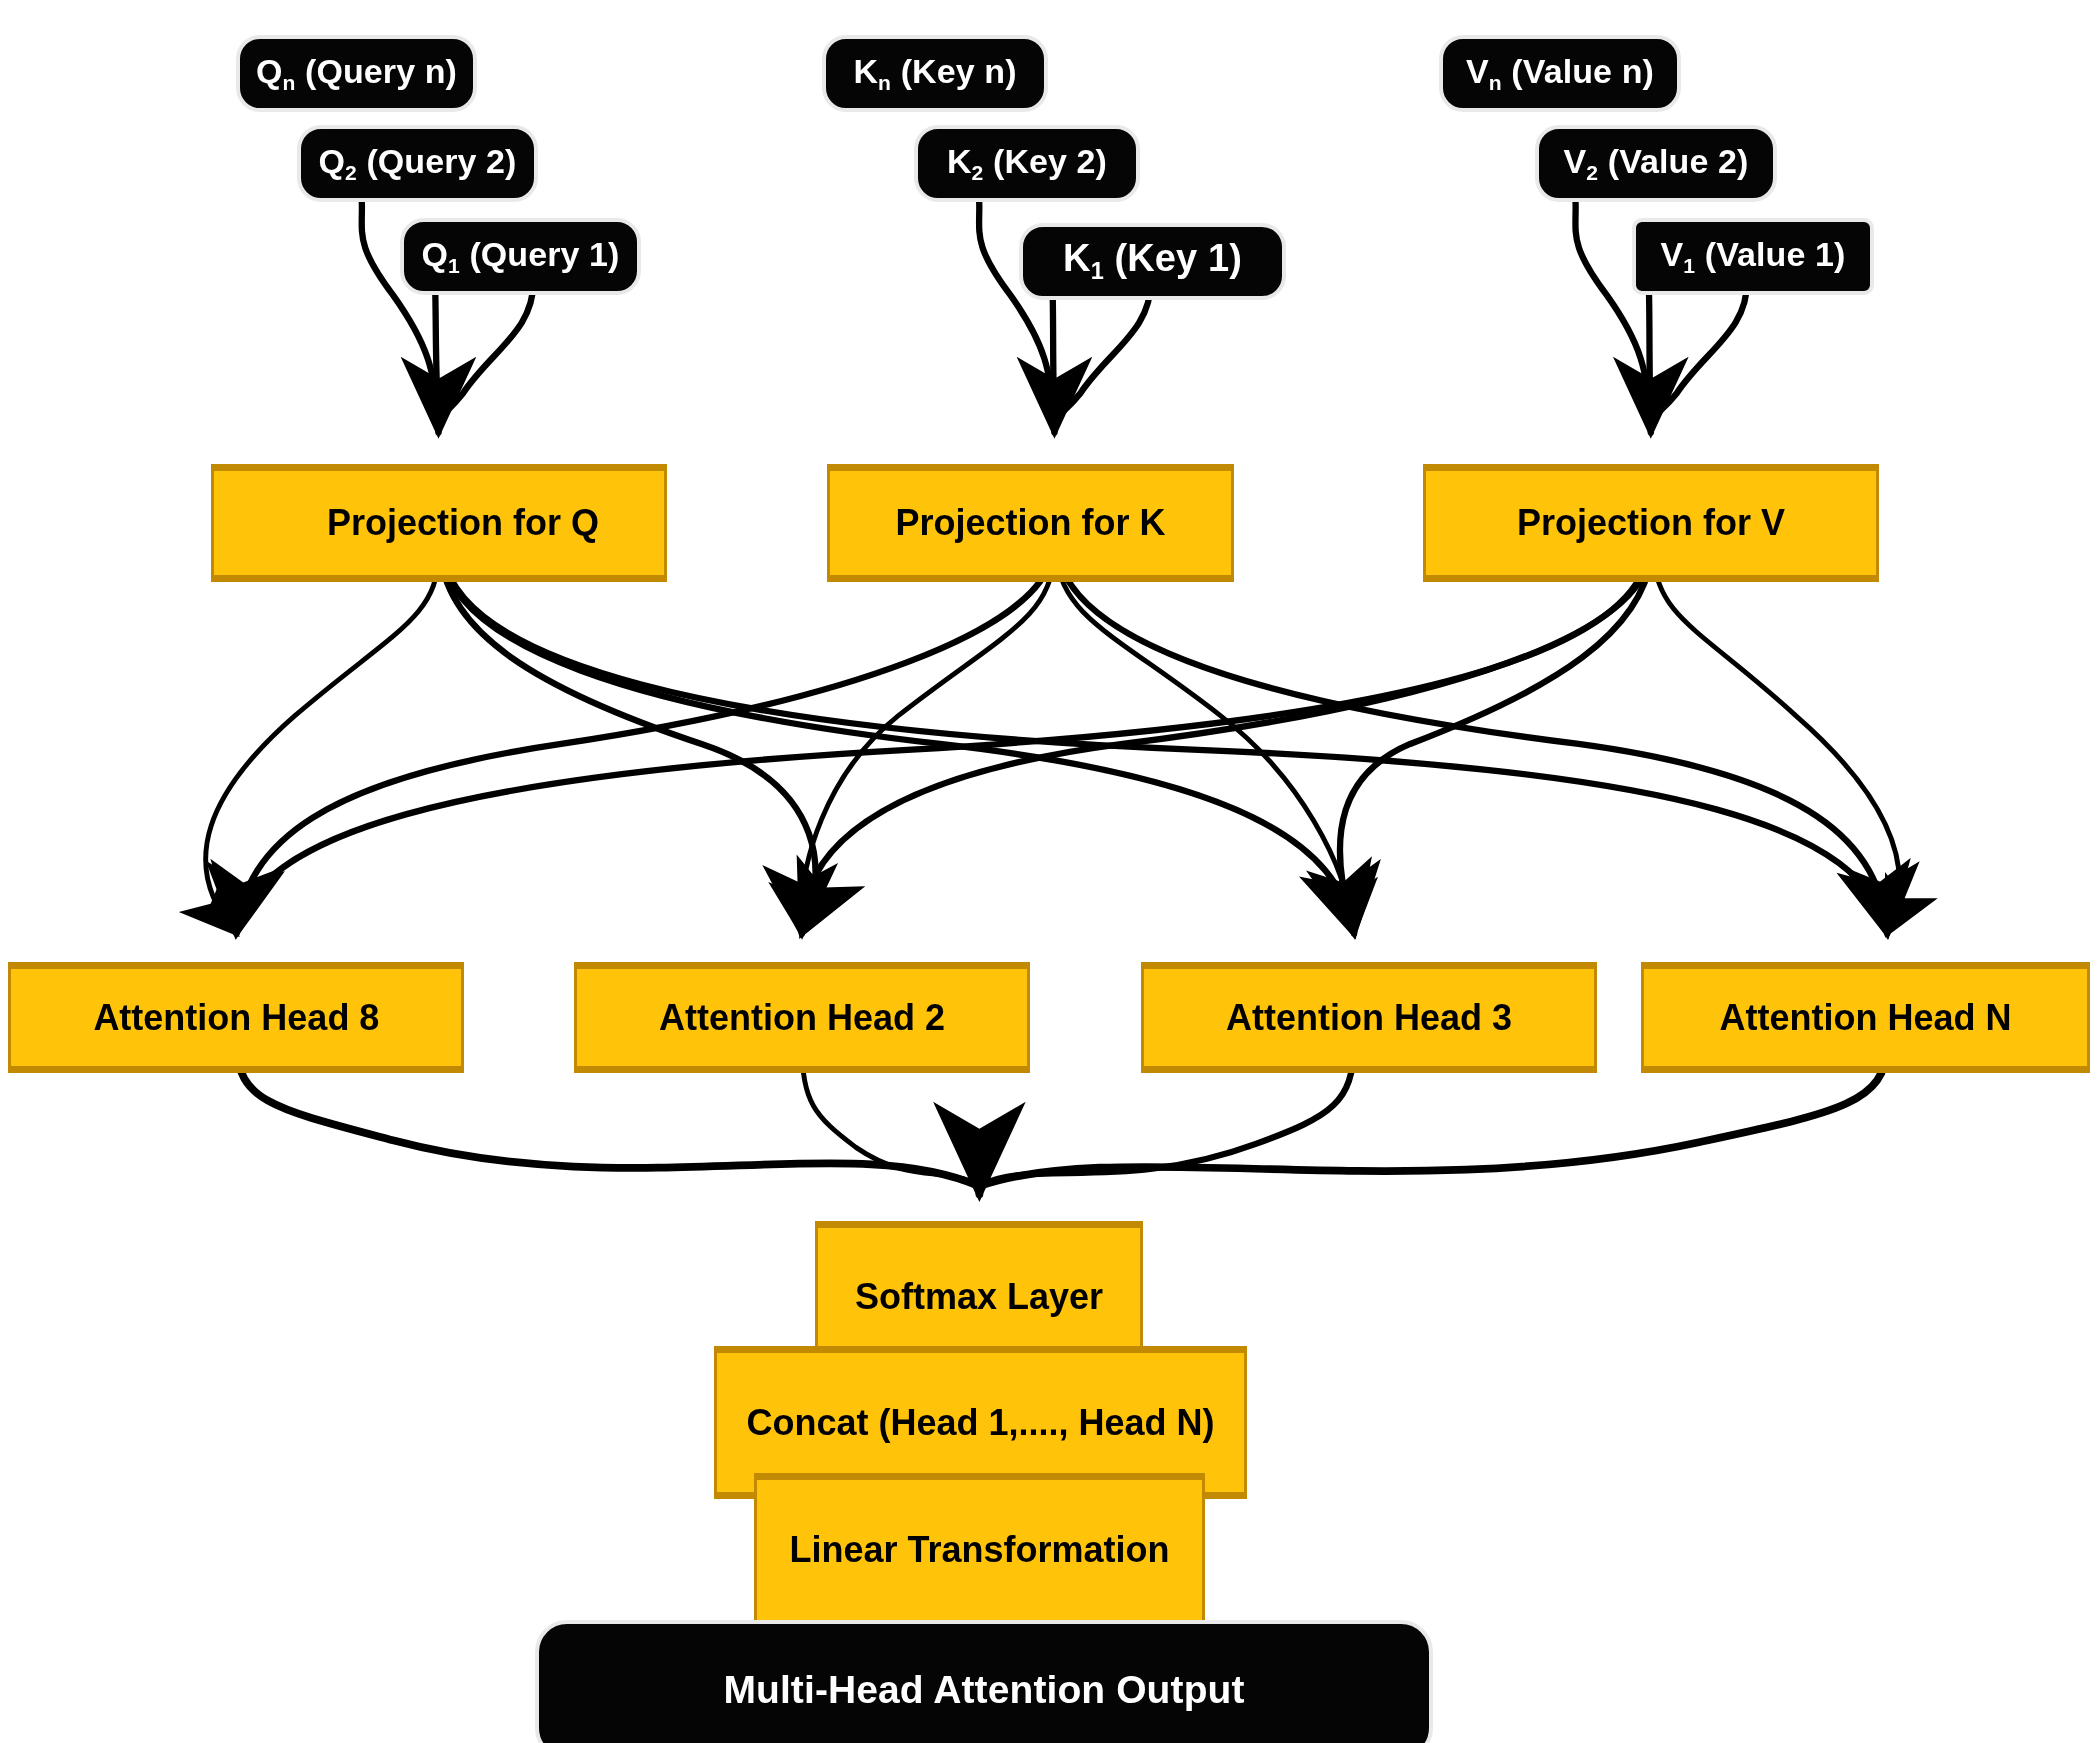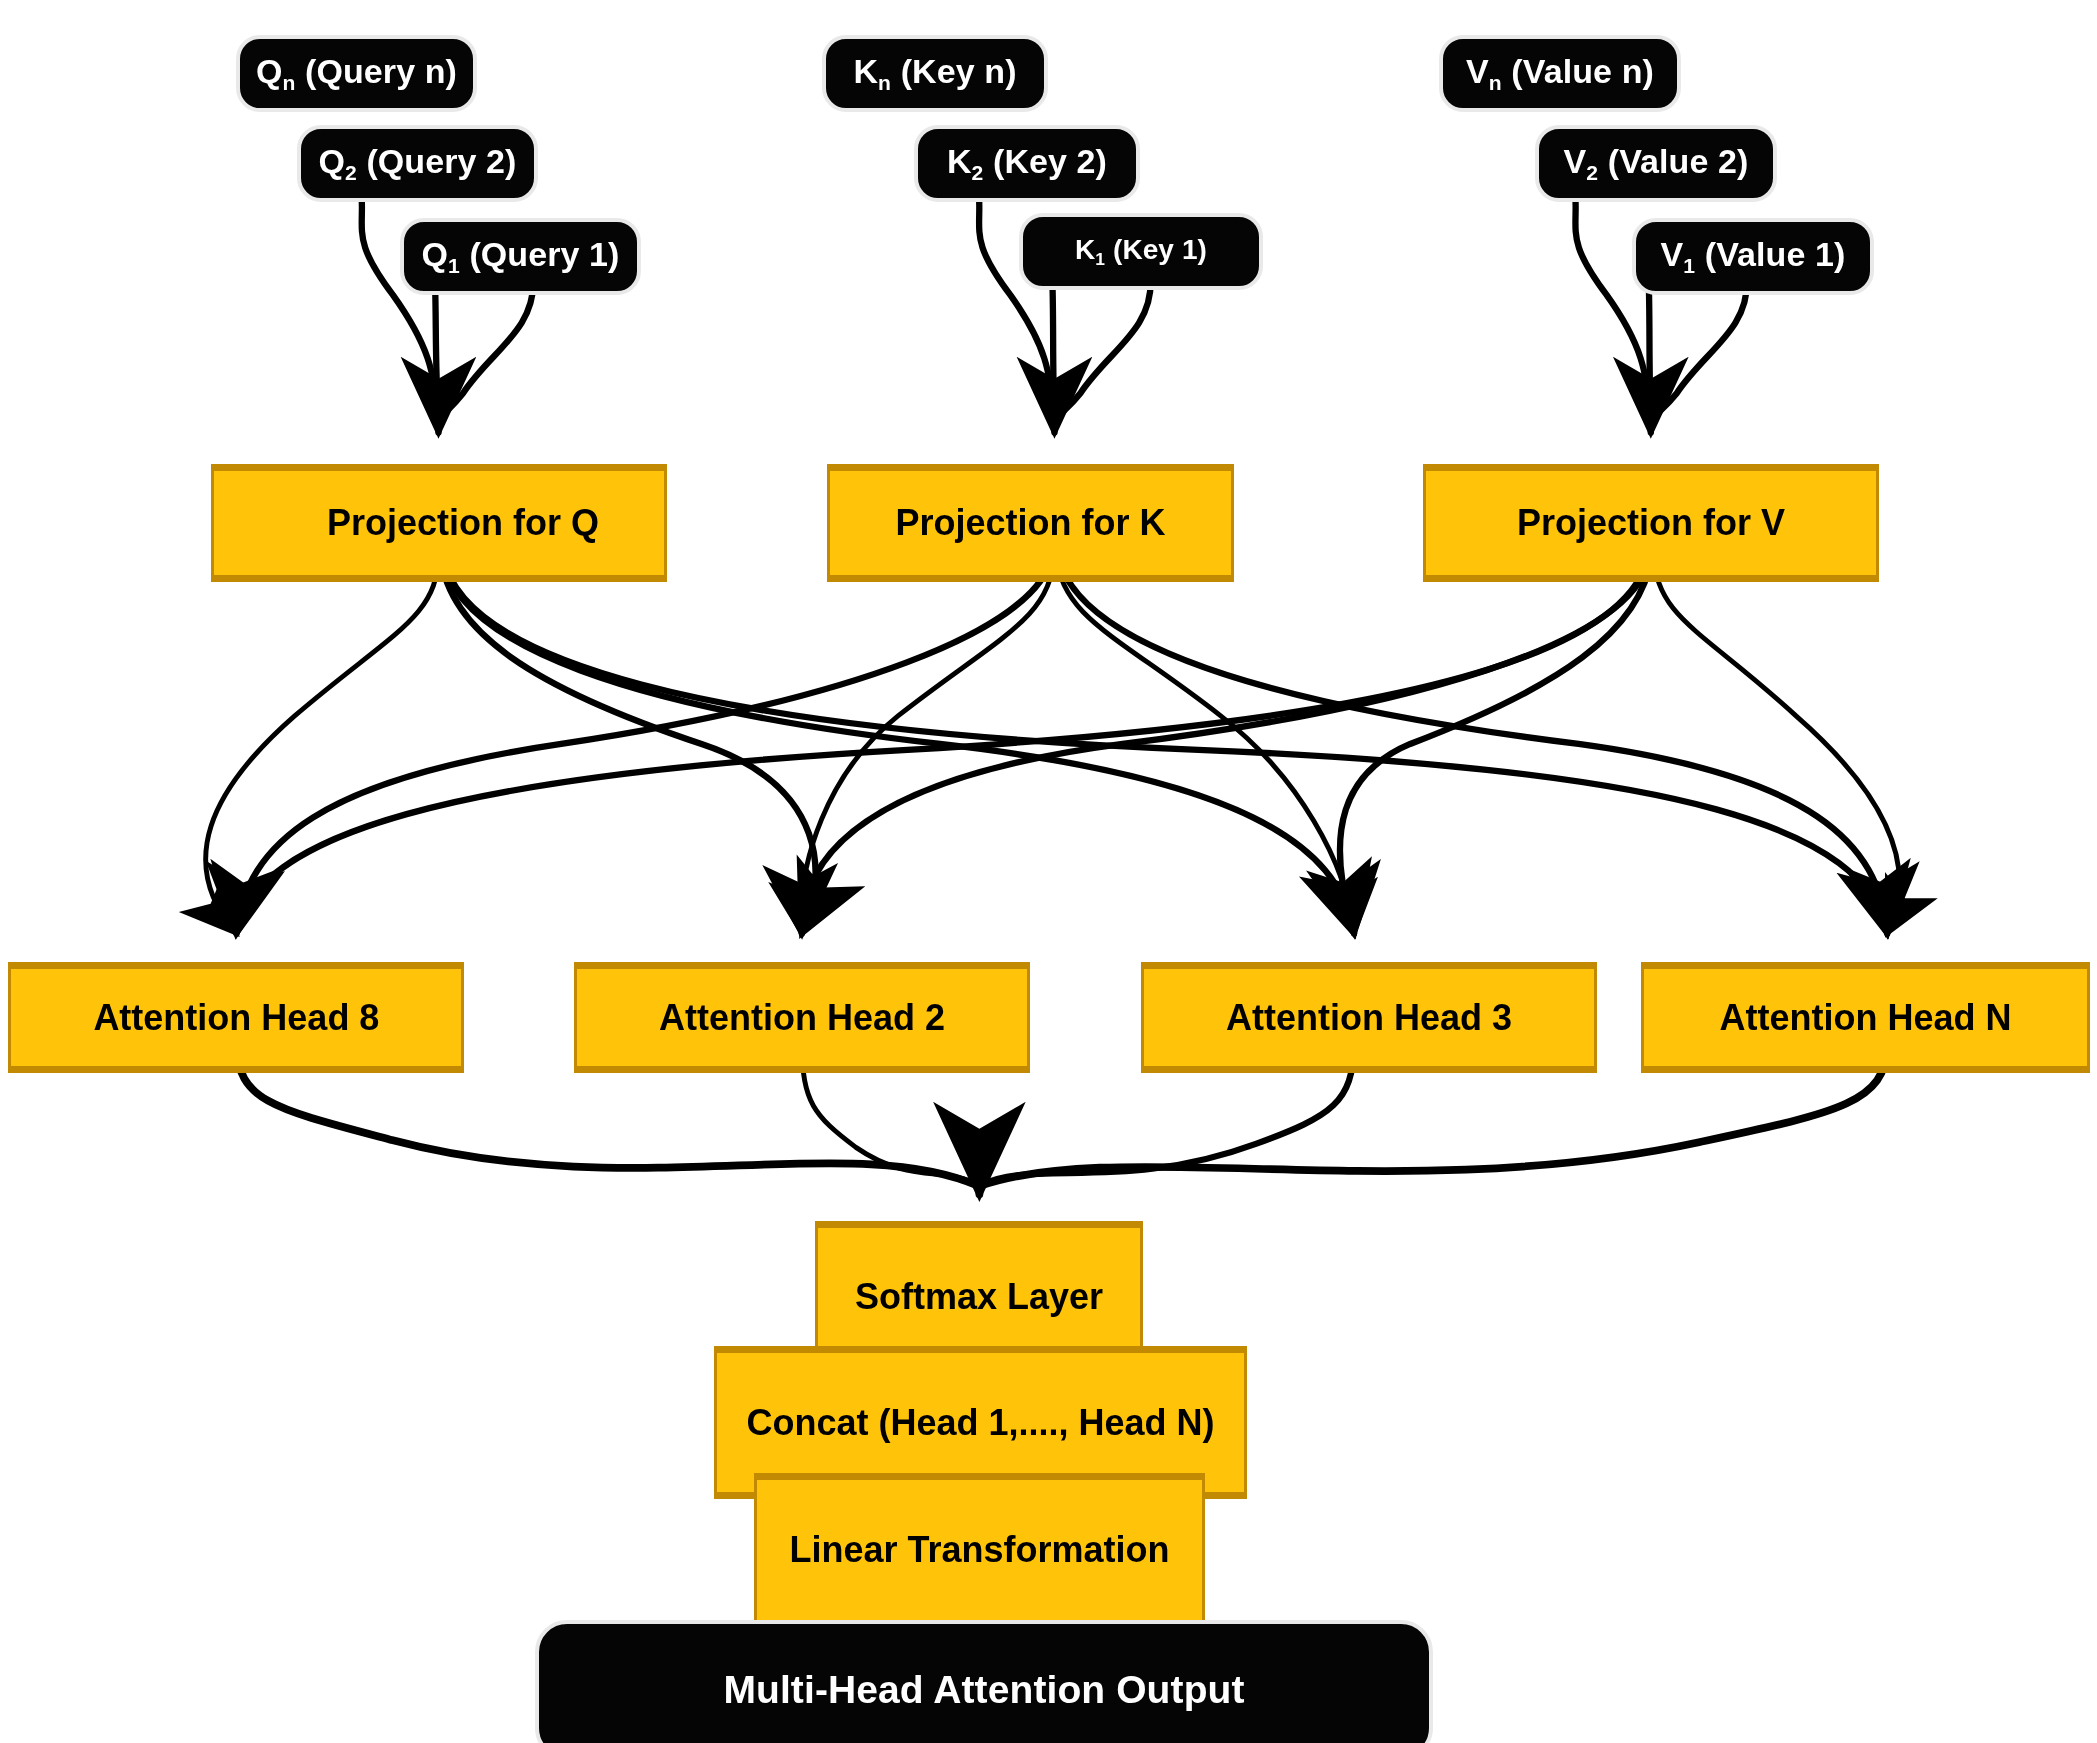--- a/index.html
+++ b/index.html
@@ -114,37 +114,37 @@
   <div class="node dark" style="left:822px;top:8.4px;width:226px;height:77px;font-size:34px;">
     <span class="lbl">
       <span>K</span><sub>n</sub>&nbsp;<span>(Key n)</span>
     </span>
   </div>
   <div class="node dark" style="left:914px;top:98px;width:226px;height:77px;font-size:34px;">
     <span class="lbl">
       <span>K</span><sub>2</sub>&nbsp;<span>(Key 2)</span>
     </span>
   </div>
-  <div class="node dark" style="left:1019px;top:186px;width:244px;height:77px;font-size:28px;">
+  <div class="node dark" style="left:1019px;top:196px;width:267px;height:77px;font-size:38px;">
     <span class="lbl">
       <span>K</span><sub>1</sub>&nbsp;<span>(Key 1)</span>
     </span>
   </div>
 
   <div class="node dark" style="left:1439px;top:8.4px;width:242px;height:77px;font-size:34px;">
     <span class="lbl">
       <span>V</span><sub>n</sub>&nbsp;<span>(Value n)</span>
     </span>
   </div>
   <div class="node dark" style="left:1535px;top:98px;width:242px;height:77px;font-size:34px;">
     <span class="lbl">
       <span>V</span><sub>2</sub>&nbsp;<span>(Value 2)</span>
     </span>
   </div>
-  <div class="node dark" style="left:1632px;top:191px;width:242px;height:77px;font-size:34px;">
+  <div class="node dark" style="left:1632px;top:191px;width:242px;height:77px;font-size:34px;border-radius:10px;">
     <span class="lbl">
       <span>V</span><sub>1</sub>&nbsp;<span>(Value 1)</span>
     </span>
   </div>
 
   <div class="node gold" style="left:211px;top:437px;width:456px;height:118px;font-size:36px;padding-left:48px;">
     <span>Projection for Q</span>
   </div>
   <div class="node gold" style="left:827px;top:437px;width:407px;height:118px;font-size:36px;">
     <span>Projection for K</span>

